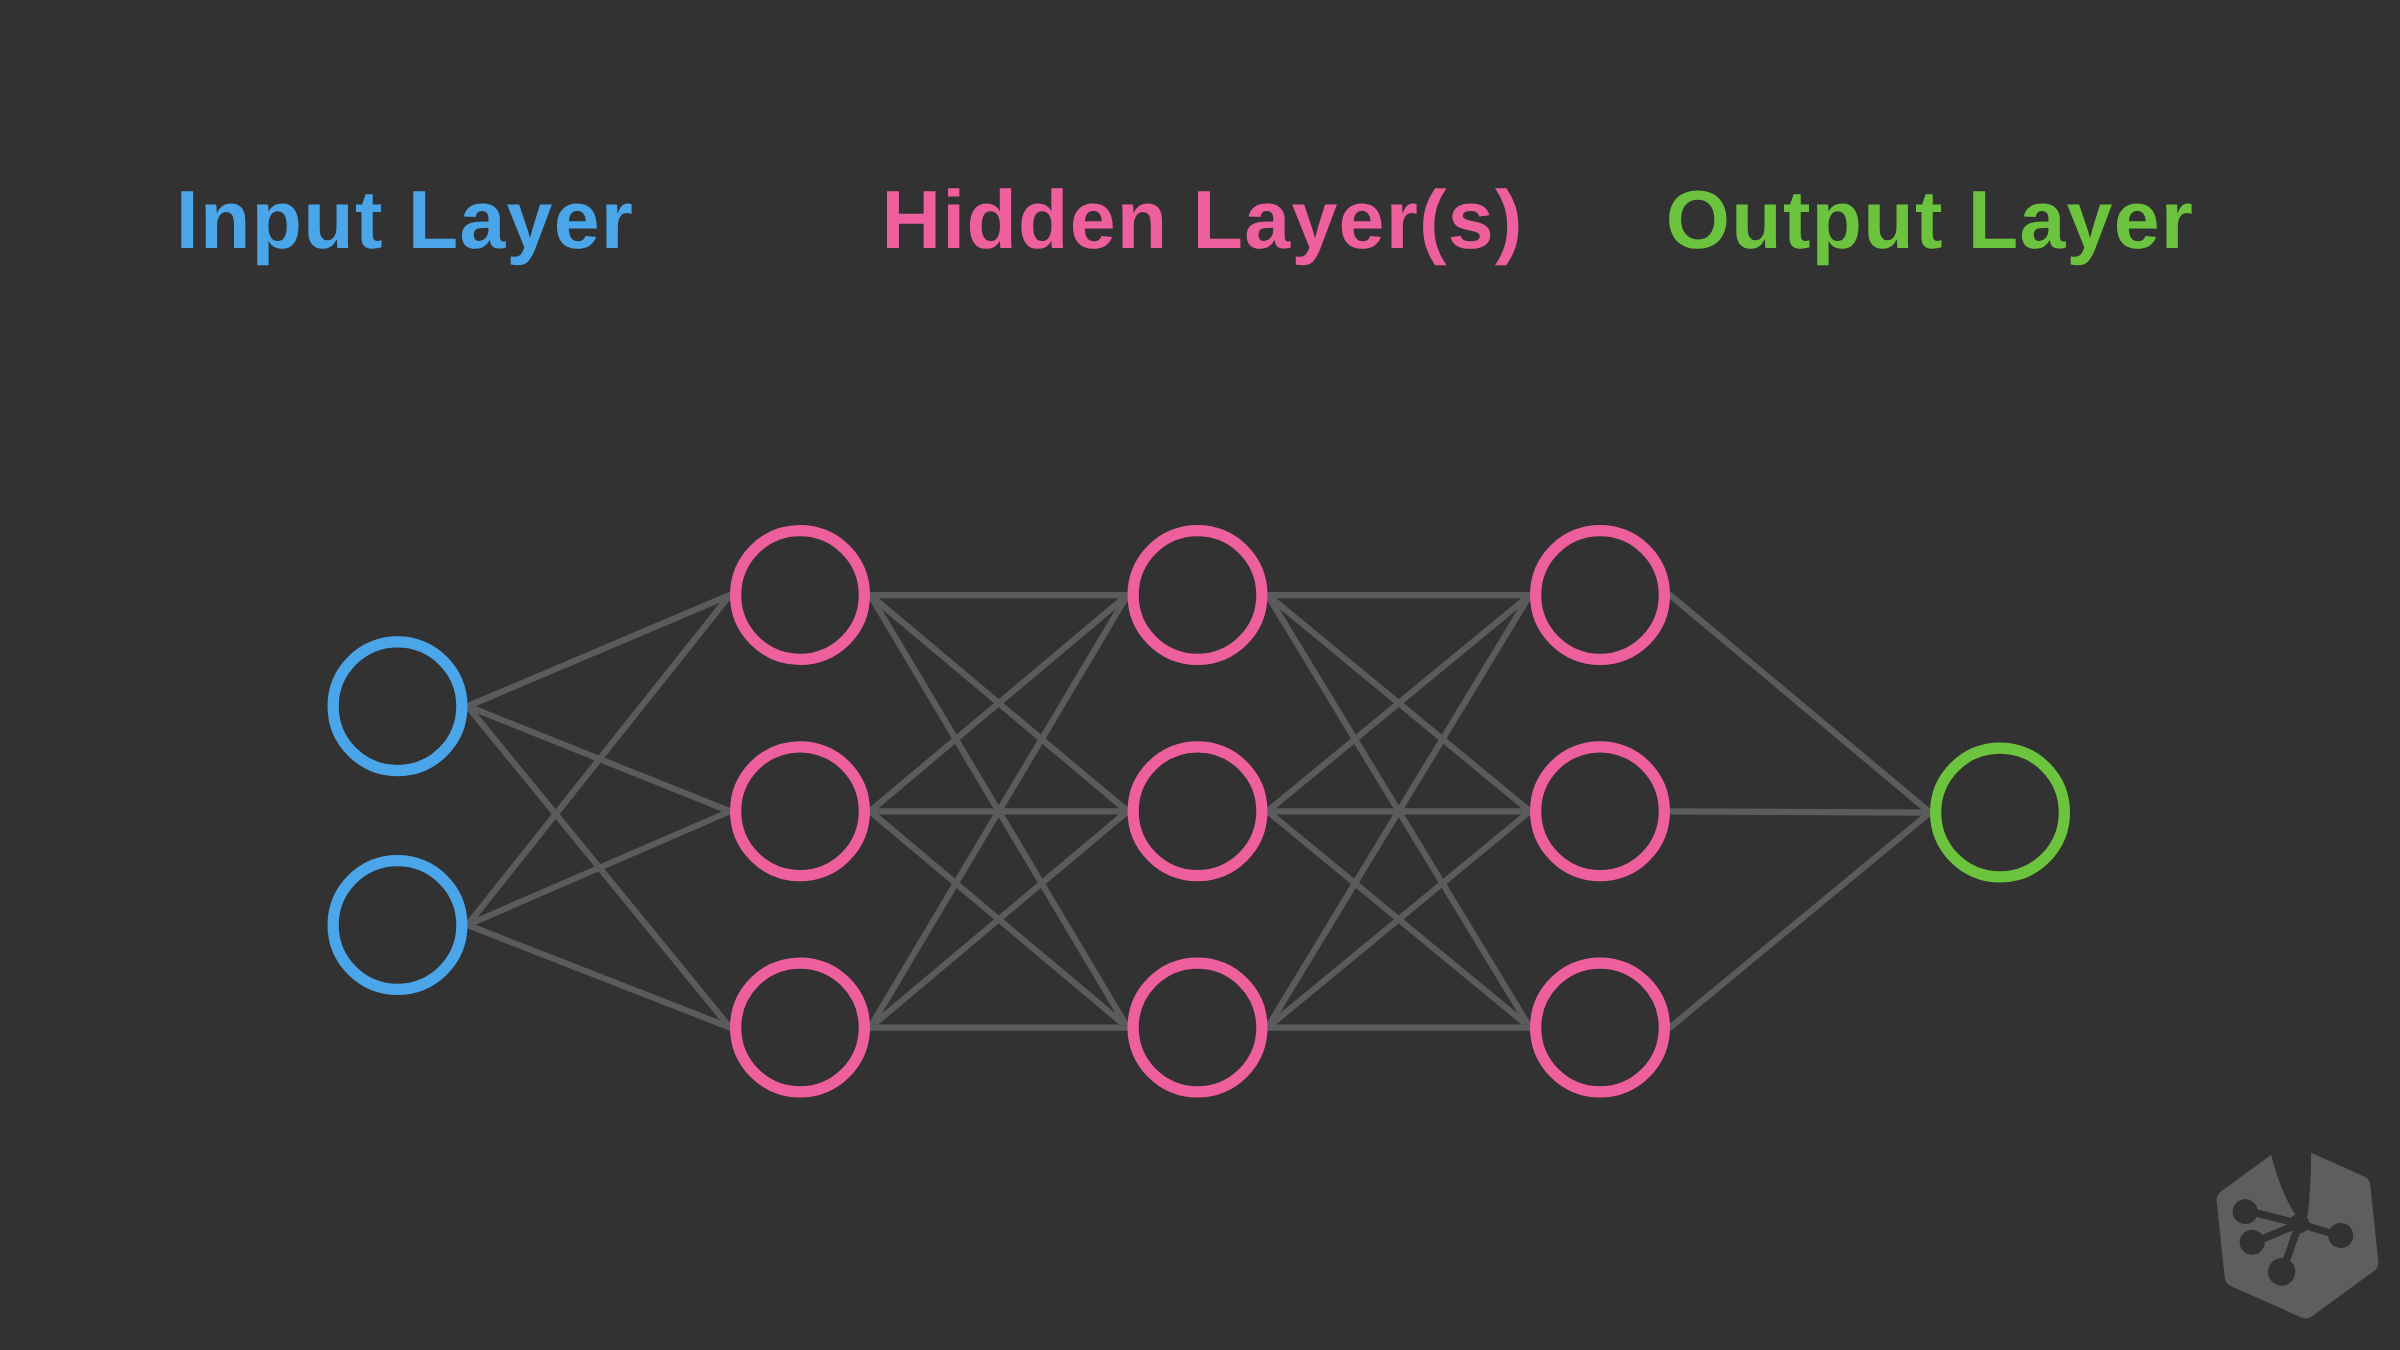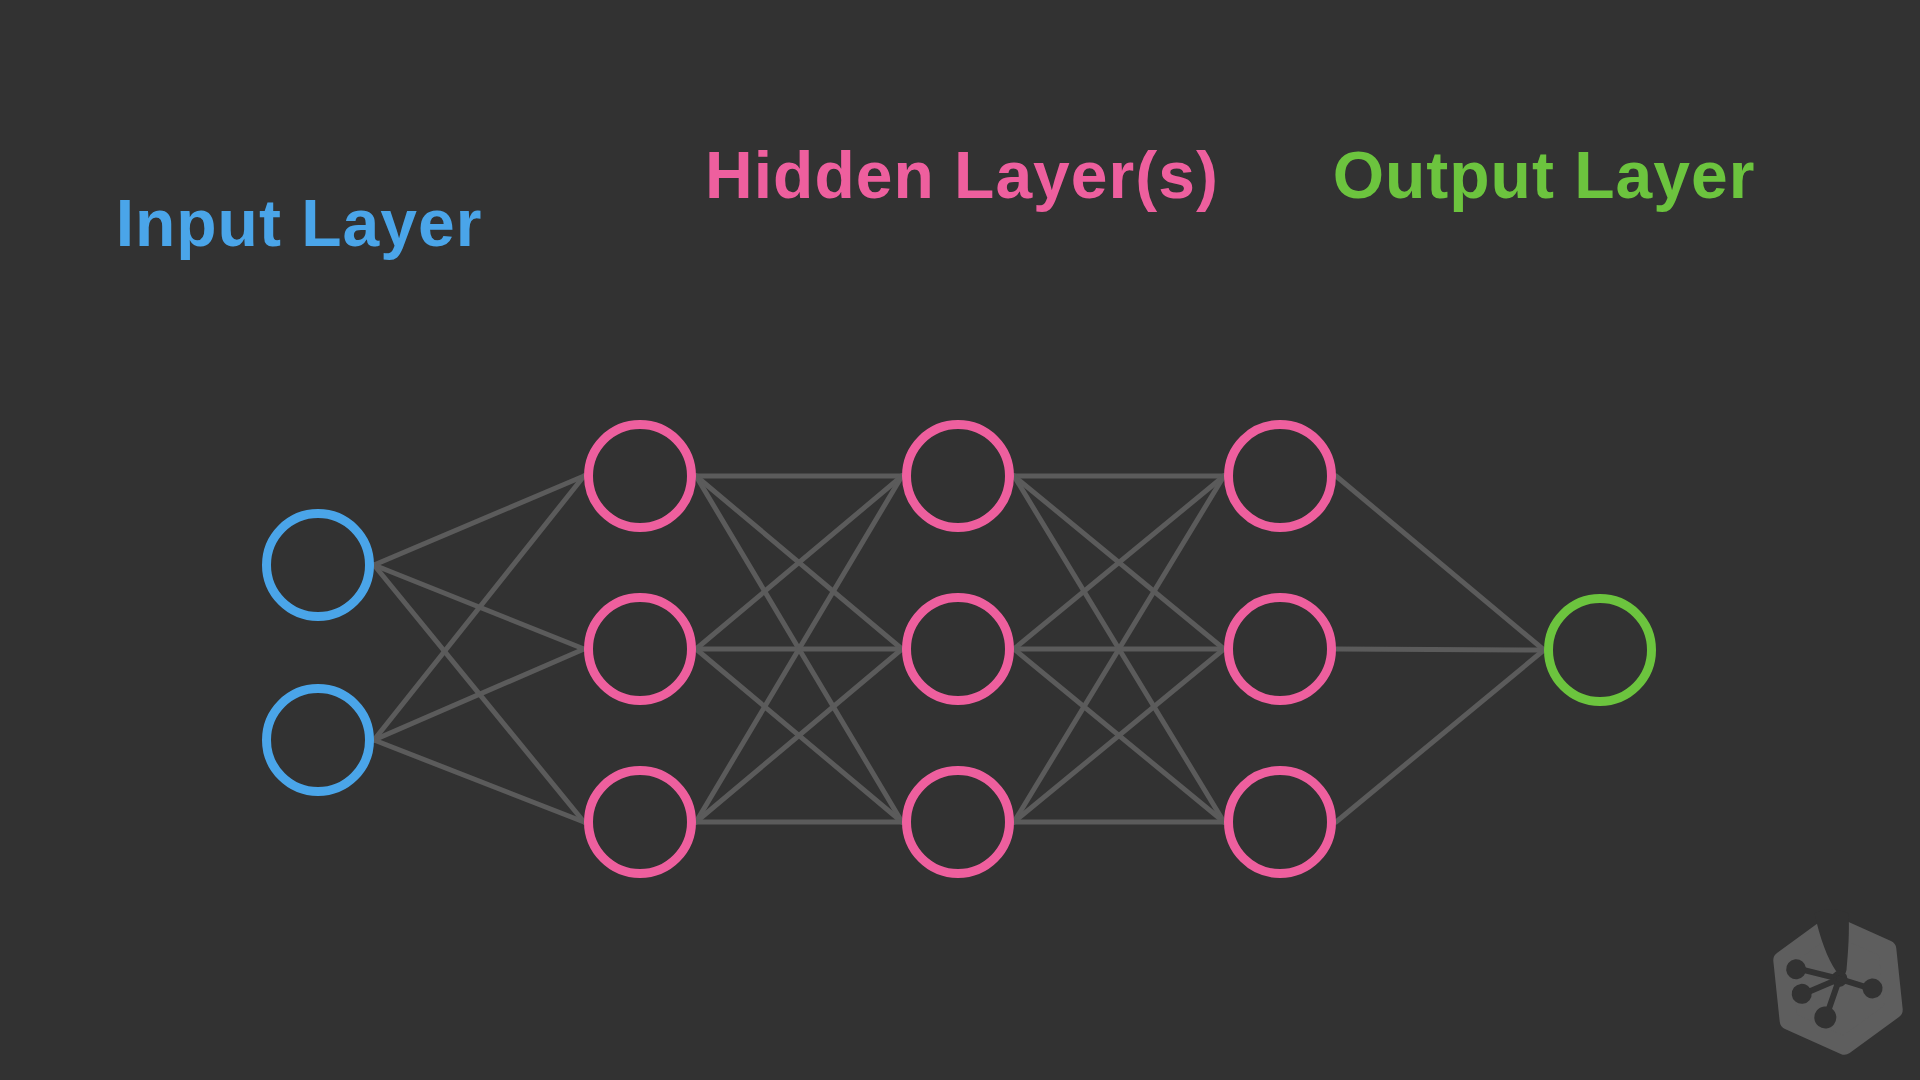--- a/index.html
+++ b/index.html
@@ -19,21 +19,21 @@
   .layer-label {
     position: absolute;
     top: 175px;
     transform: translate(-50%, -50%);
     font-size: 66px;
     font-weight: 700;
     letter-spacing: 1px;
     white-space: nowrap;
     user-select: none;
   }
-  .label-input  { left: 299px;  color: var(--c-input,  #4aa5e9); margin-top: 48px; }
+  .label-input  { left: 324px;  color: var(--c-input,  #4aa5e9); }
   .label-hidden { left: 962px;  color: var(--c-hidden, #ee5f9e); }
   .label-output { left: 1544px; color: var(--c-output, #6cc43e); }
   .net-svg, .logo-svg {
     position: absolute;
     left: 0;
     top: 0;
   }
   .logo-svg {
     left: 1760px;
     top: 900px;

